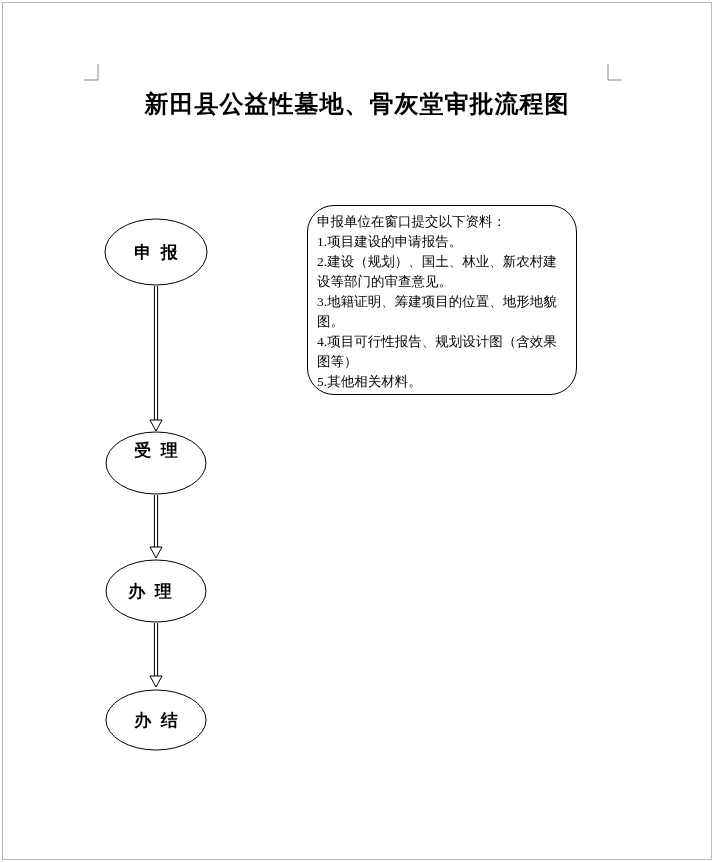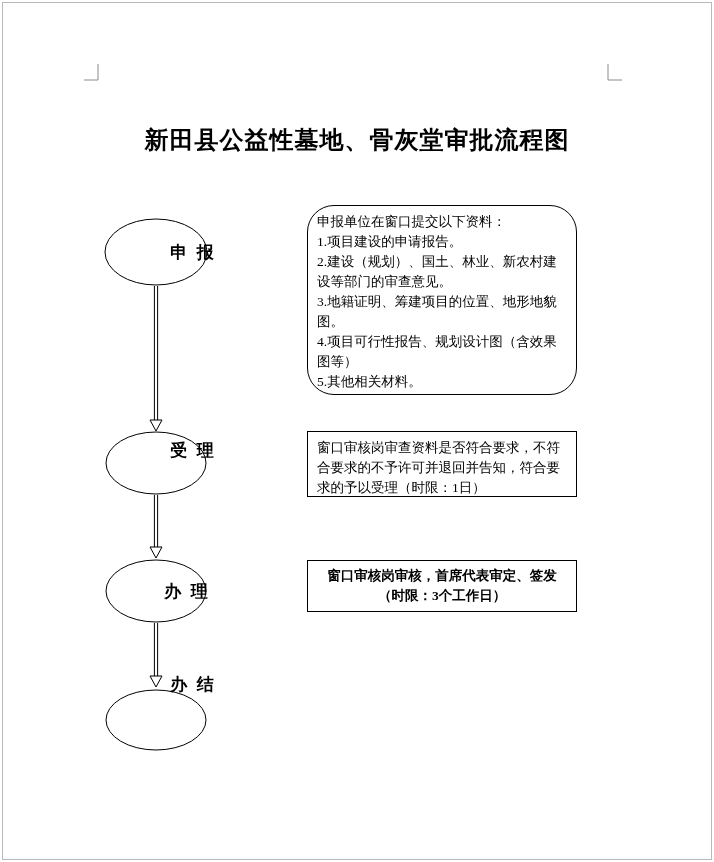--- a/index.html
+++ b/index.html
@@ -13,32 +13,30 @@
   }
   .canvas { position:absolute; left:0; top:0; }
   .shape { fill:#fff; stroke:#000; stroke-width:1; }
   .crop  { stroke:#8a8a8a; stroke-width:1; fill:none; }
   .arrow line    { stroke:#000; stroke-width:1; }
   .arrow polygon { fill:#fff; stroke:#000; stroke-width:1; }
   .title {
     position:absolute; top:88px; left:0; width:714px; text-align:center;
     font-size:24px; font-weight:bold; letter-spacing:1px;
     font-family:"Liberation Sans", sans-serif;
-    margin-top:36px;
   }
   .node-label {
     position:absolute; transform:translate(-50%,-50%);
     font-size:17px; font-weight:bold; white-space:pre;
     font-family:"Liberation Sans", sans-serif;
-    margin-left:36px;
   }
   .nl1 { left:156px; top:252px; }
   .nl2 { left:156px; top:450px; }
   .nl3 { left:150px; top:591px; }
-  .nl4 { left:156px; top:684px;text-align:right; }
+  .nl4 { left:156px; top:720px;text-align:right; }
   .box {
     position:absolute; box-sizing:border-box; border:1px solid #000;
     font-family:"Liberation Serif", serif; font-size:13.5px; line-height:1.48;
     white-space:pre-line; padding:6px 9px; background:#fff;
   }
   .box1 { left:307px; top:205px; width:270px; height:190px;border-radius:27px; }
   .box2 { left:307px; top:431px; width:270px; height:66px; }
   .box3 { left:307px; top:560px; width:270px; height:52px;
           display:flex; align-items:center; justify-content:center;
           text-align:center; font-weight:bold; }
@@ -86,17 +84,14 @@
   <div class="node-label nl2">受  理</div>
   <div class="node-label nl3">办  理</div>
   <div class="node-label nl4">办  结</div>
 
   <div class="box box1">申报单位在窗口提交以下资料：
 1.项目建设的申请报告。
 2.建设（规划）、国土、林业、新农村建设等部门的审查意见。
 3.地籍证明、筹建项目的位置、地形地貌图。
 4.项目可行性报告、规划设计图（含效果图等）
 5.其他相关材料。</div>
-  <div class="box box2">窗口审核岗审查资料是否符合要求，不符合要求的不予许可并退回并告知，符合要求的予以受理（时限：1日）</div>
-  <div class="box box3">窗口审核岗审核，首席代表审定、签发
-（时限：3个工作日）</div>
 
 </div>
 
 </body></html>

